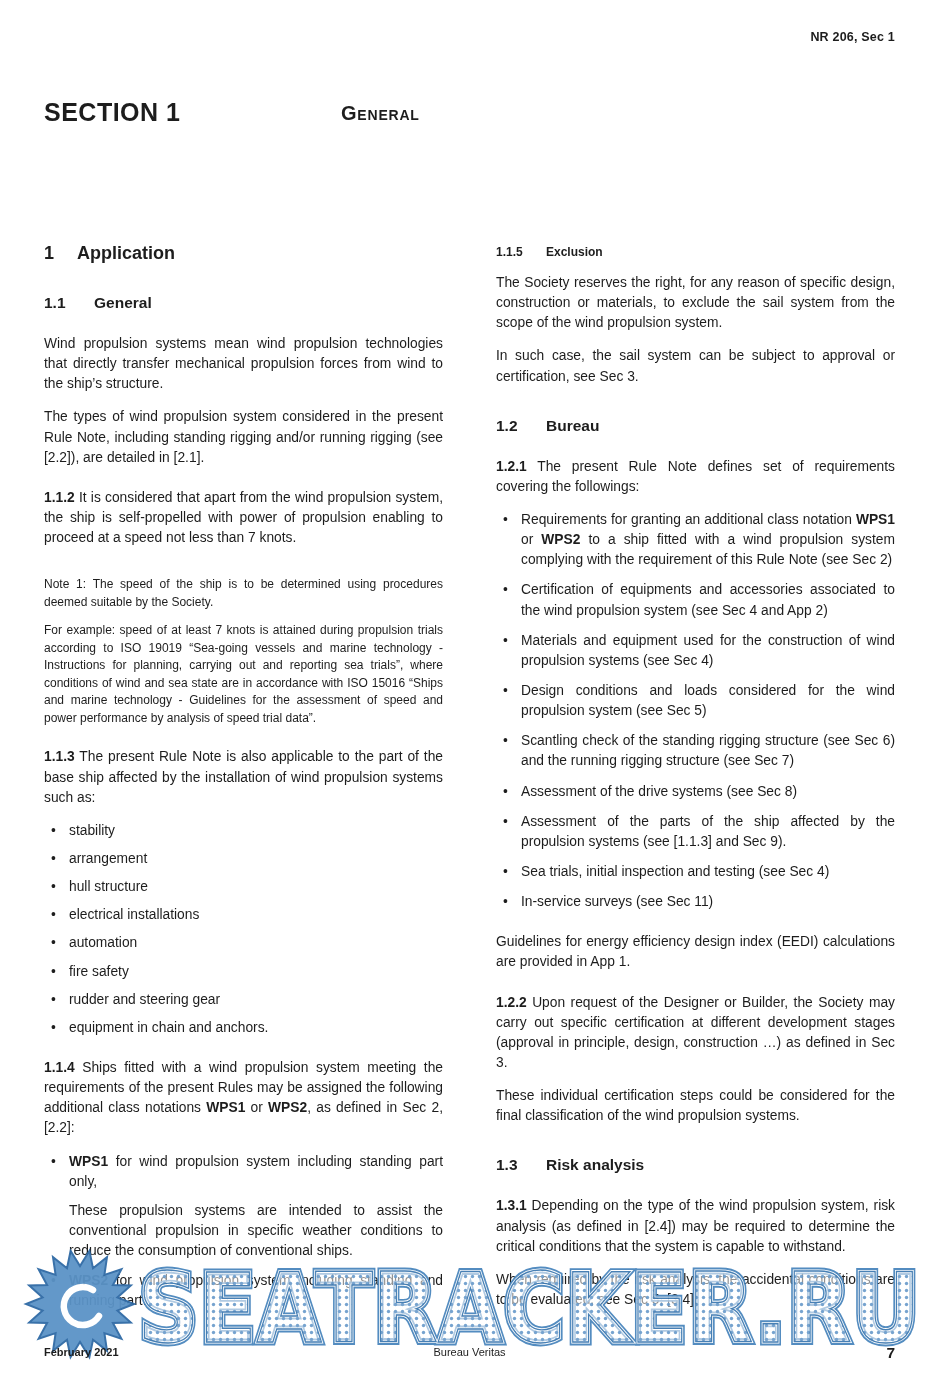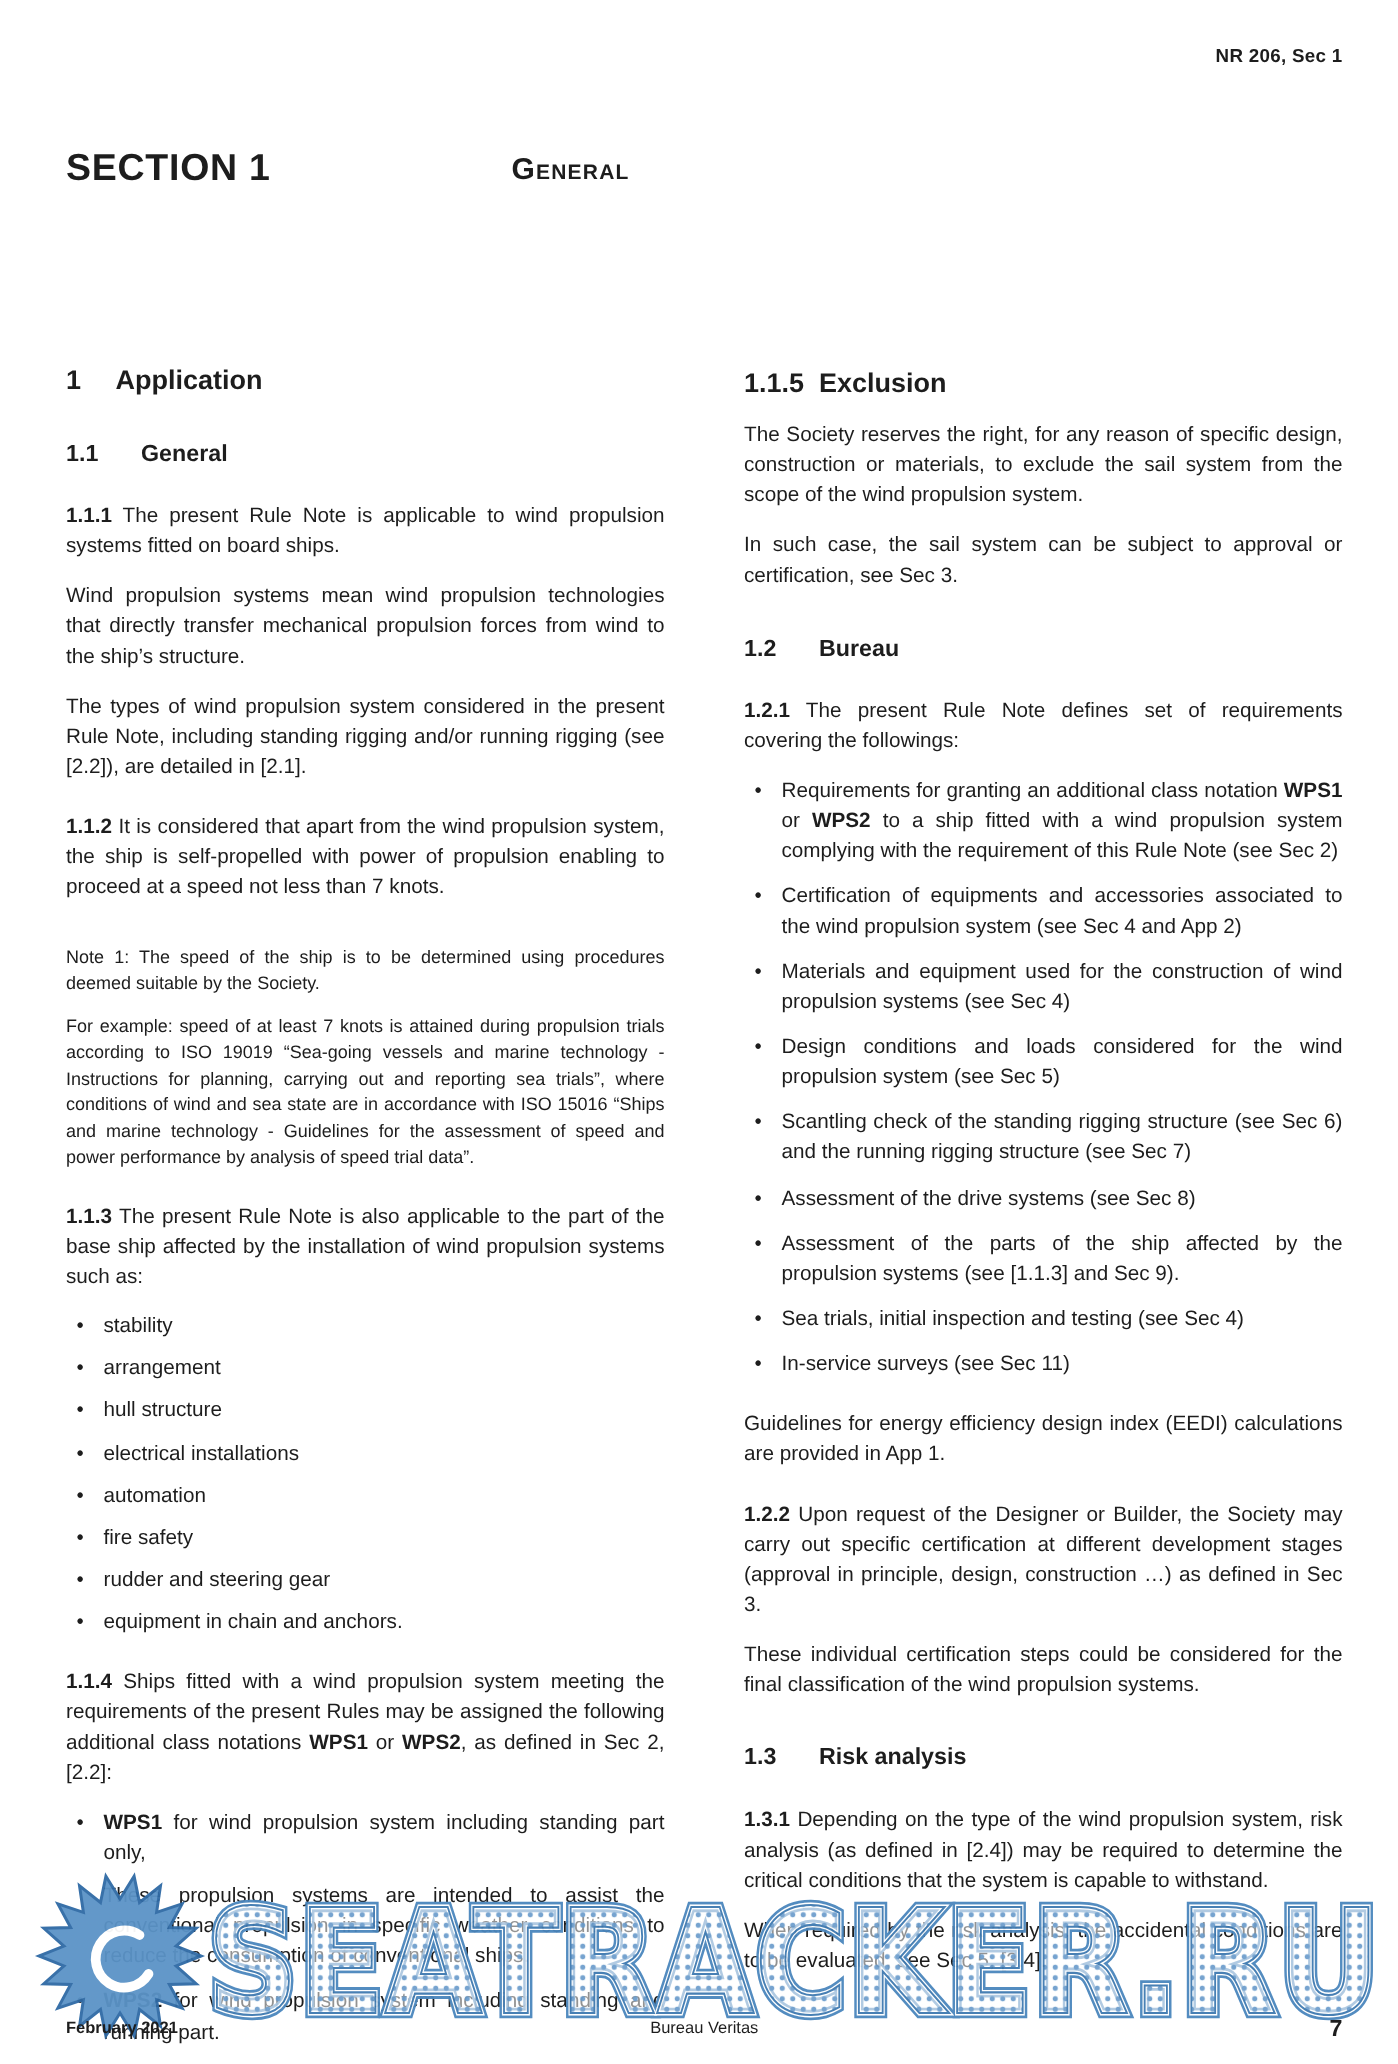--- a/index.html
+++ b/index.html
@@ -24,21 +24,21 @@
   }
   .columns {
     position: absolute; top: 243px; left: 44px; width: 851px;
     display: flex; gap: 53px;
   }
   .col { flex: 1; min-width: 0; }
   .h1 { font-size: 18px; font-weight: 700; margin: 0 0 30px; }
   .h1 .hn { display: inline-block; min-width: 33px; }
   .h2 { font-size: 15.5px; font-weight: 700; margin: 30px 0 22px; }
   .h2 .hn { display: inline-block; min-width: 50px; }
-  .h3 { font-size: 18px; font-weight: 700; margin: 2px 0 14px; }
+  .h3 { font-size: 12px; font-weight: 700; margin: 2px 0 14px; }
   .h3 .hn { display: inline-block; min-width: 50px; }
   .para { font-size: 13.8px; line-height: 1.46; text-align: justify; margin: 0 0 13px; }
   .para.mt { margin-top: 20px; }
   .b { font-weight: 700; }
   .note { font-size: 12px; line-height: 1.46; text-align: justify; margin: 0 0 11px; }
   .note.mt { margin-top: 28px; }
   ul.bullets { list-style: none; margin: 4px 0 16px; padding: 0; }
   .bullets li {
     position: relative; padding-left: 25px;
     font-size: 13.8px; line-height: 1.46; text-align: justify;
@@ -72,21 +72,20 @@
   <div class="columns">
 
     <div class="col">
       <div class="h1">
         <span class="hn">1</span><span>Application</span>
       </div>
       <div class="h2" style="margin-top:0;">
         <span class="hn">1.1</span><span>General</span>
       </div>
 
-      <p class="para"><span class="b">1.1.1</span><span>  The present Rule Note is applicable to wind propulsion systems fitted on board ships.</span></p>
       <p class="para">Wind propulsion systems mean wind propulsion technologies that directly transfer mechanical propulsion forces from wind to the ship’s structure.</p>
       <p class="para">The types of wind propulsion system considered in the present Rule Note, including standing rigging and/or running rigging (see [2.2]), are detailed in [2.1].</p>
 
       <p class="para mt"><span class="b">1.1.2</span><span>  It is considered that apart from the wind propulsion system, the ship is self-propelled with power of propulsion enabling to proceed at a speed not less than 7 knots.</span></p>
       <p class="note mt">Note 1: The speed of the ship is to be determined using procedures deemed suitable by the Society.</p>
       <p class="note">For example: speed of at least 7 knots is attained during propulsion trials according to ISO 19019 “Sea-going vessels and marine technology - Instructions for planning, carrying out and reporting sea trials”, where conditions of wind and sea state are in accordance with ISO 15016 “Ships and marine technology - Guidelines for the assessment of speed and power performance by analysis of speed trial data”.</p>
 
       <p class="para mt"><span class="b">1.1.3</span><span>  The present Rule Note is also applicable to the part of the base ship affected by the installation of wind propulsion systems such as:</span></p>
       <ul class="bullets">
         <li>stability</li>

